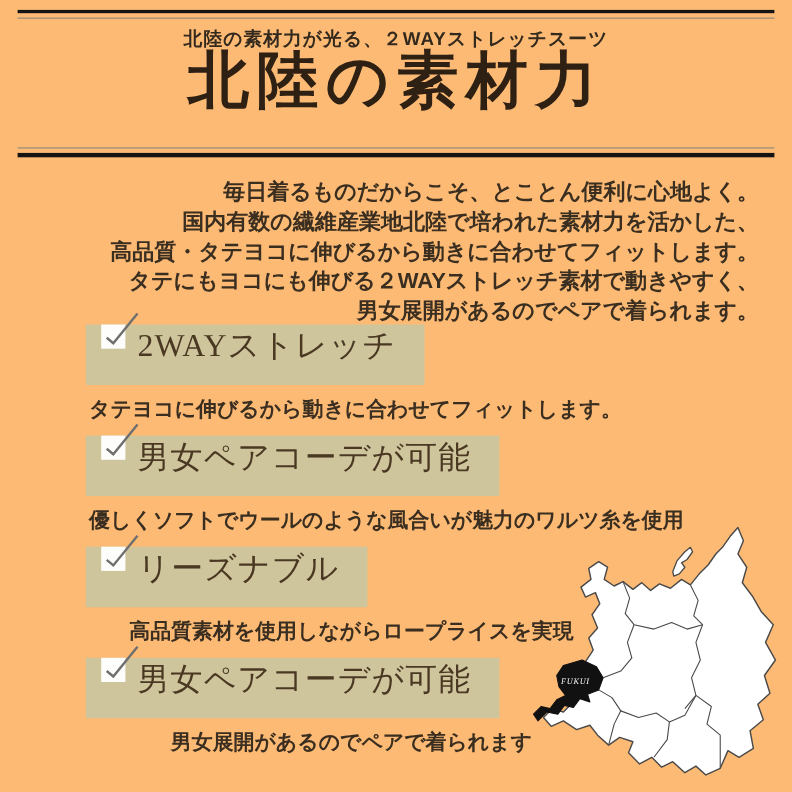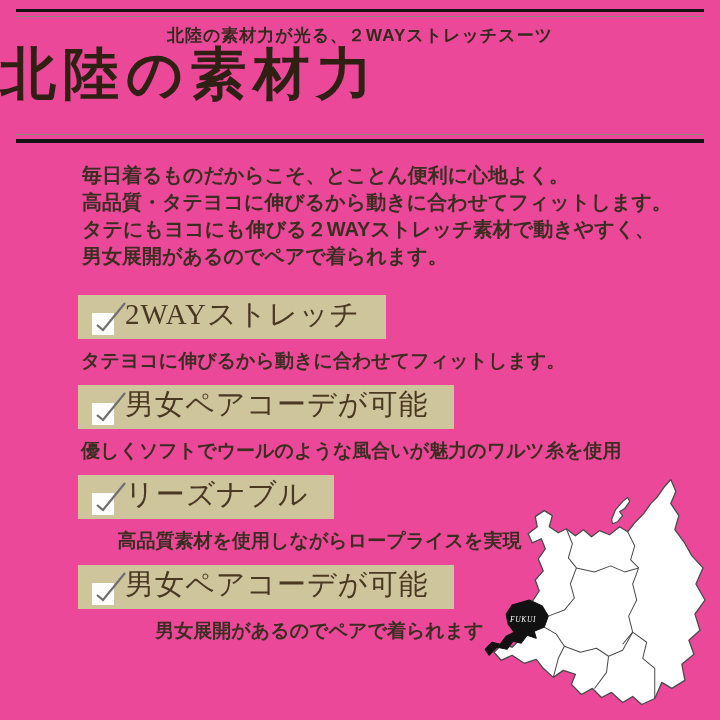--- a/index.html
+++ b/index.html
@@ -1,51 +1,51 @@
 <!DOCTYPE html>
 <html><head>
 <meta charset="utf-8">
 <style>
   html,body{margin:0;padding:0;background:#fff;}
   .page{
-    position:relative;width:720px;height:720px;background:#ec4899;overflow:hidden;
+    position:relative;width:720px;height:720px;background:#fdba74;overflow:hidden;
     font-family:"Liberation Sans","DejaVu Sans",sans-serif;color:#3a2e20;
   }
   
   .rule{position:absolute;left:16px;right:16px;}
   .rule.top-thick{top:9px;height:3px;background:#141414;}
   .rule.top-thin{top:16px;height:1px;background:#8a857d;}
   .rule.mid-thin{top:134px;height:1px;background:#8a857d;}
   .rule.mid-thick{top:139px;height:4px;background:#141414;}
 
   .tagline{
     position:absolute;top:24px;left:0;right:0;text-align:center;
     font-size:17px;font-weight:bold;letter-spacing:1px;color:#33291d;
   }
   .title{
-    position:absolute;top:42px;left:0;right:0;text-align:left;
+    position:absolute;top:42px;left:0;right:0;text-align:center;
     font-family:"Liberation Serif","DejaVu Serif",serif;
     font-size:56px;line-height:64px;letter-spacing:7px;color:#2e2114;font-weight:600;
   }
   .subtitle{
     position:absolute;top:112px;left:0;right:0;text-align:center;
     font-size:15px;font-weight:bold;letter-spacing:1.5px;color:#2b2016;
   }
 
   .intro{
     position:absolute;top:162px;left:82px;right:30px;
     font-size:20px;line-height:27px;font-weight:bold;color:#3a2e20;
   }
-  .intro div{white-space:nowrap;}
+  .intro div{white-space:nowrap;text-align:right;}
 
   .features{position:absolute;top:295px;left:78px;width:480px;}
   .feature{margin-bottom:11px;}
   .feature-bar{
-    display:inline-flex;align-items:flex-end;height:40px;
-    background:#cfc59c;padding:0 26px 4px 14px;
+    display:inline-flex;align-items:flex-start;height:40px;
+    background:#cfc59c;padding:0 26px 15px 14px;
   }
   .checkbox{
     position:relative;width:22px;height:22px;background:#fdfdfb;
     margin-right:11px;flex:none;
   }
   .checkbox svg{position:absolute;left:0;top:-13px;width:36px;height:38px;overflow:visible;}
   .feature-title{
     font-family:"Liberation Serif","DejaVu Serif",serif;
     font-size:29px;color:#4a3823;letter-spacing:1px;white-space:nowrap;font-weight:500;
   }
@@ -73,20 +73,21 @@
   <div class="rule top-thin"></div>
 
   <div class="tagline">北陸の素材力が光る、２WAYストレッチスーツ</div>
   <div class="title">北陸の素材力</div>
 
   <div class="rule mid-thin"></div>
   <div class="rule mid-thick"></div>
 
   <div class="intro">
     <div>毎日着るものだからこそ、とことん便利に心地よく。</div>
+    <div>国内有数の繊維産業地北陸で培われた素材力を活かした、</div>
     <div>高品質・タテヨコに伸びるから動きに合わせてフィットします。</div>
     <div>タテにもヨコにも伸びる２WAYストレッチ素材で動きやすく、</div>
     <div>男女展開があるのでペアで着られます。</div>
   </div>
 
   <div class="features">
 
     <div class="feature">
       <div class="feature-bar">
         <span class="checkbox">

